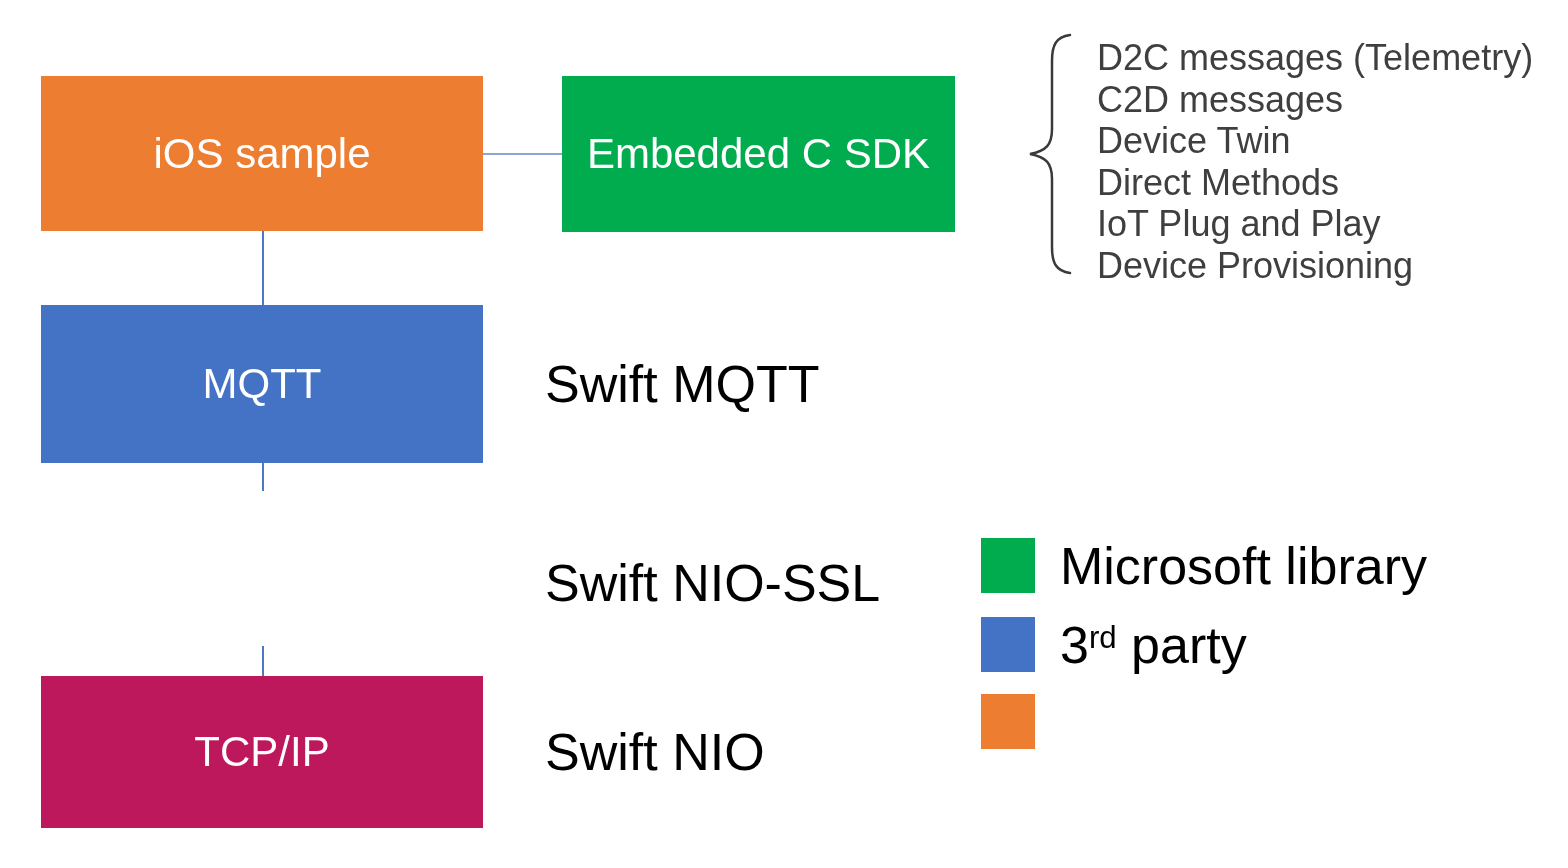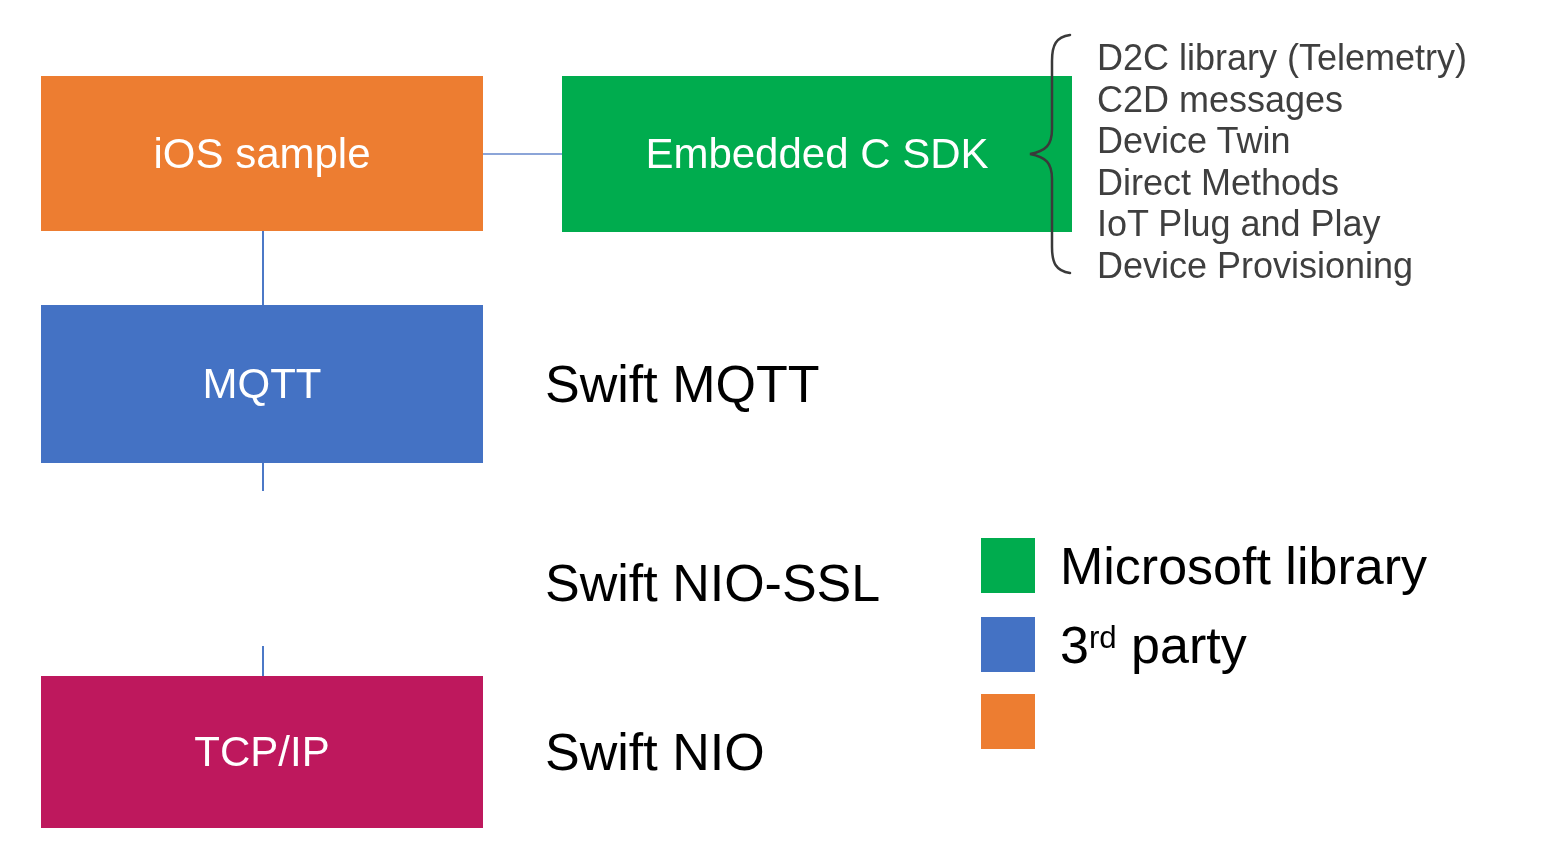--- a/index.html
+++ b/index.html
@@ -19,21 +19,21 @@
     position: absolute;
     display: flex;
     align-items: center;
     justify-content: center;
     color: #ffffff;
     font-size: 42px;
     font-weight: 400;
     white-space: nowrap;
   }
   .box-ios      { left: 41px;  top: 76px;  width: 442px; height: 155px; align-items: center; }
-  .box-sdk      { left: 562px; top: 76px;  width: 510px; height: 156px; }
+  .box-sdk      { left: 562px; top: 76px;  width: 393px; height: 156px; }
   .box-mqtt     { left: 41px;  top: 305px; width: 442px; height: 158px; }
   .box-tls      { left: 41px;  top: 491px; width: 442px; height: 155px; }
   .box-tcpip    { left: 41px;  top: 676px; width: 442px; height: 152px; }
 
   .connector { position: absolute; }
   .conn-h  { left: 483px; top: 153px; width: 79px; height: 2px; background: #8CA5D8; }
   .conn-v  { width: 2px; left: 262px; background: #4C79C7; }
   .conn-v1 { top: 231px; height: 74px; }
   .conn-v2 { top: 463px; height: 28px; }
   .conn-v3 { top: 646px; height: 30px; }
@@ -131,21 +131,21 @@
 
   <div class="side-label side-mqtt">Swift MQTT</div>
   <div class="side-label side-tls">Swift NIO-SSL</div>
   <div class="side-label side-tcpip">Swift NIO</div>
 
   <svg class="brace-svg" viewBox="0 0 48 242" xmlns="http://www.w3.org/2000/svg" aria-hidden="true">
     <path class="brace-path" d="M 44 2 C 30 4, 26 12, 26 28 L 26 96 C 26 112, 20 118, 4 121 C 20 124, 26 130, 26 146 L 26 214 C 26 230, 30 238, 44 240"></path>
   </svg>
 
   <div class="feature-list">
-    <div>D2C library (Telemetry)</div>
+    <div>D2C messages (Telemetry)</div>
     <div>C2D messages</div>
     <div>Device Twin</div>
     <div>Direct Methods</div>
     <div>IoT Plug and Play</div>
     <div>Device Provisioning</div>
   </div>
 
   <div class="legend-row legend-row-1">
     <div class="legend-swatch" style="background-color: rgb(0, 172, 78);"></div>
     <div class="legend-label">Microsoft library</div>

